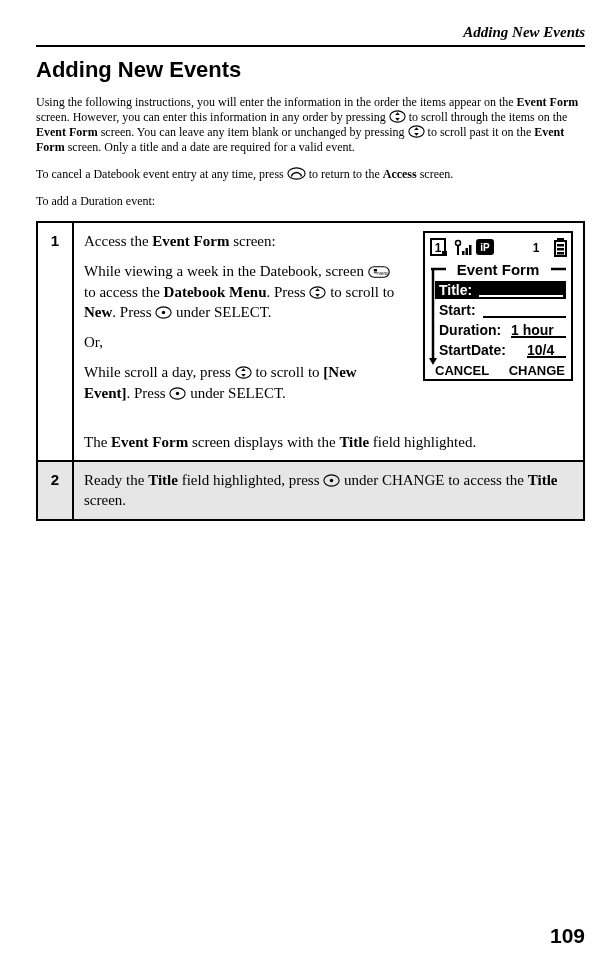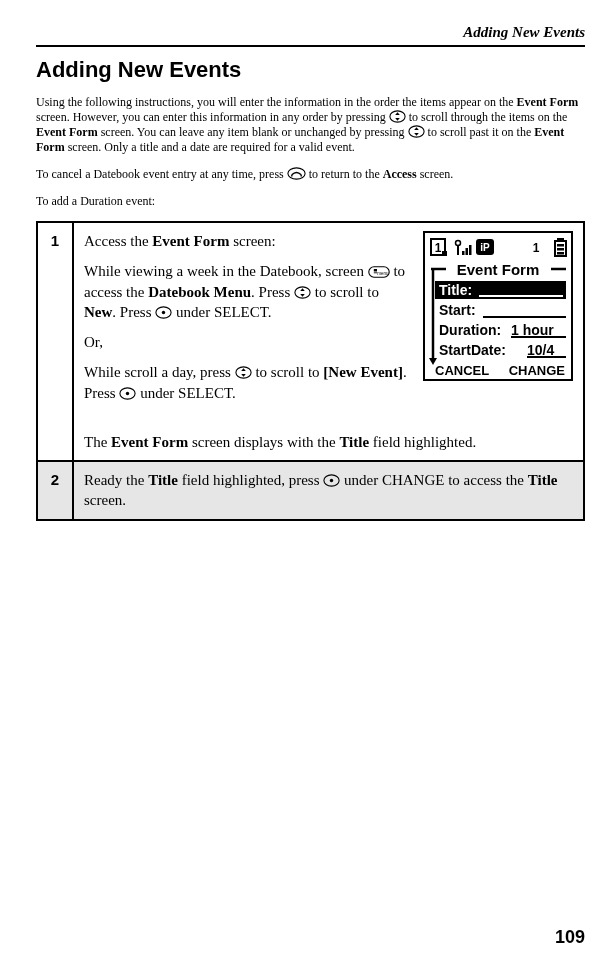--- a/index.html
+++ b/index.html
@@ -57,36 +57,36 @@
   table.steps td.num {
     width: 36px;
     text-align: center;
     font-family: Arial, Helvetica, sans-serif;
     font-weight: bold;
     font-size: 15px;
   }
   tr.shaded td { background: #e6e6e6; }
   .step1-wrap {
     display: flex;
-    gap: 10px;
+    gap: 26px;
     justify-content: space-between;
   }
   .step1-text { flex: 1; }
   .step1-text p { margin-bottom: 10px; }
   .lcd {
     width: 150px;
     flex-shrink: 0;
   }
   .page-num {
     position: absolute;
     right: 30px;
     bottom: 16px;
     font-family: Arial, Helvetica, sans-serif;
     font-weight: bold;
-    font-size: 18px;
+    font-size: 21px;
   }
 </style>
 </head>
 <body>
 
 <div class="running-head">Adding New Events</div>
 <hr class="rule">
 
 <h1 class="title">Adding New Events</h1>
 

